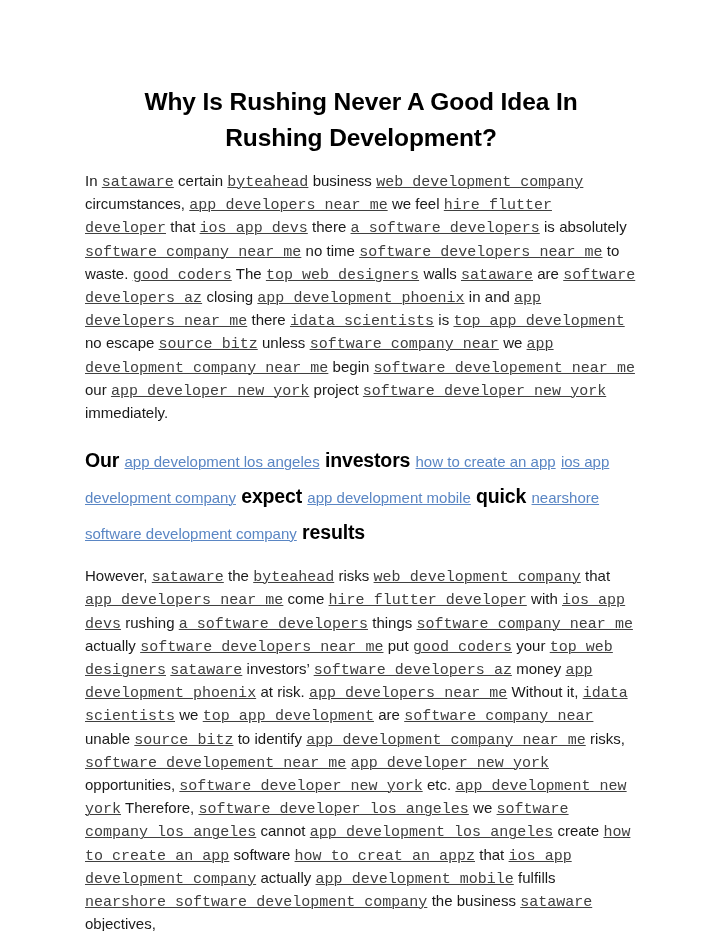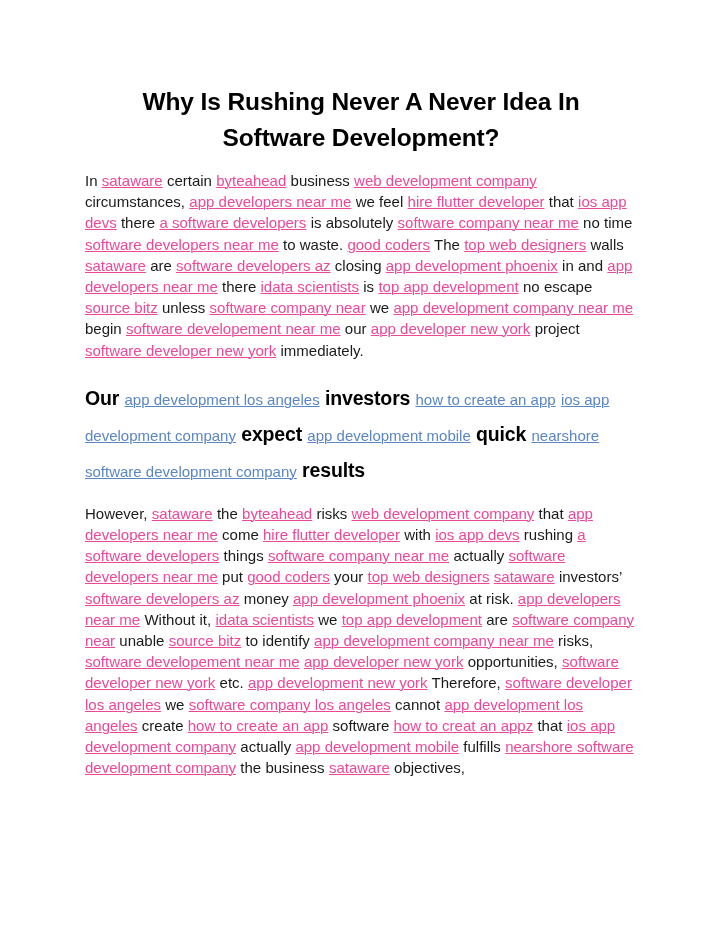--- a/index.html
+++ b/index.html
@@ -46,25 +46,26 @@
     line-height: 21.2px;
     color: #1a1a1a;
     margin: 0 0 20px 0;
     text-align: left;
     word-spacing: 0.1px;
   }
   .para.last { margin-bottom: 8px; }
 
   
   .lnk {
-    color: #ec4899;
+    color: #404040;
     text-decoration: underline;
     text-underline-offset: 1px;
     text-decoration-thickness: 1px;
     cursor: pointer;
+    font-family: Liberation Mono, monospace;
   }
 
   
   .heading-block {
     margin: 0 0 11px 0;
     line-height: 26px;
   }
   .heading-block.second {
     margin-bottom: 14px;
     line-height: 34px;
@@ -94,21 +95,21 @@
     cursor: pointer;
   }
   .t { white-space: pre-wrap; }
 </style>
 </head>
 <body>
 
 <div class="page">
   <div class="content">
 
-    <h1 class="doc-title">Why Is Rushing Never A Never Idea In Software Development?</h1>
+    <h1 class="doc-title">Why Is Rushing Never A Good Idea In Rushing Development?</h1>
 
     <p class="para"><span class="t">In </span><span class="lnk">sataware</span><span class="t"> certain </span><span class="lnk">byteahead</span><span class="t"> business </span><span class="lnk">web development company</span><span class="t"> circumstances, </span><span class="lnk">app developers near me</span><span class="t"> we feel </span><span class="lnk">hire flutter developer</span><span class="t"> that </span><span class="lnk">ios app devs</span><span class="t"> there </span><span class="lnk">a software developers</span><span class="t"> is absolutely </span><span class="lnk">software company near me</span><span class="t"> no time </span><span class="lnk">software developers near me</span><span class="t"> to waste. </span><span class="lnk">good coders</span><span class="t"> The </span><span class="lnk">top web designers</span><span class="t"> walls </span><span class="lnk">sataware</span><span class="t"> are </span><span class="lnk">software developers az</span><span class="t"> closing </span><span class="lnk">app development phoenix</span><span class="t"> in and </span><span class="lnk">app developers near me</span><span class="t"> there </span><span class="lnk">idata scientists</span><span class="t"> is </span><span class="lnk">top app development</span><span class="t"> no escape </span><span class="lnk">source bitz</span><span class="t"> unless </span><span class="lnk">software company near</span><span class="t"> we </span><span class="lnk">app development company near me</span><span class="t"> begin </span><span class="lnk">software developement near me</span><span class="t"> our </span><span class="lnk">app developer new york</span><span class="t"> project </span><span class="lnk">software developer new york</span><span class="t"> immediately.</span></p>
 
 
     <div class="heading-block second"><span class="hd-bold">Our</span><span class="hd-bold"> </span><span class="hd-lnk">app development los angeles</span><span class="hd-bold"> investors </span><span class="hd-lnk">how to create an app</span><span class="hd-bold"> </span><span class="hd-lnk">ios app development company</span><span class="hd-bold"> expect </span><span class="hd-lnk">app development mobile</span><span class="hd-bold"> quick </span><span class="hd-lnk">nearshore software development company</span><span class="hd-bold"> results</span></div>
 
     <p class="para last"><span class="t">However, </span><span class="lnk">sataware</span><span class="t"> the </span><span class="lnk">byteahead</span><span class="t"> risks </span><span class="lnk">web development company</span><span class="t"> that </span><span class="lnk">app developers near me</span><span class="t"> come </span><span class="lnk">hire flutter developer</span><span class="t"> with </span><span class="lnk">ios app devs</span><span class="t"> rushing </span><span class="lnk">a software developers</span><span class="t"> things </span><span class="lnk">software company near me</span><span class="t"> actually </span><span class="lnk">software developers near me</span><span class="t"> put </span><span class="lnk">good coders</span><span class="t"> your </span><span class="lnk">top web designers</span><span class="t"> </span><span class="lnk">sataware</span><span class="t"> investors’ </span><span class="lnk">software developers az</span><span class="t"> money </span><span class="lnk">app development phoenix</span><span class="t"> at risk. </span><span class="lnk">app developers near me</span><span class="t"> Without it, </span><span class="lnk">idata scientists</span><span class="t"> we </span><span class="lnk">top app development</span><span class="t"> are </span><span class="lnk">software company near</span><span class="t"> unable </span><span class="lnk">source bitz</span><span class="t"> to identify </span><span class="lnk">app development company near me</span><span class="t"> risks, </span><span class="lnk">software developement near me</span><span class="t"> </span><span class="lnk">app developer new york</span><span class="t"> opportunities, </span><span class="lnk">software developer new york</span><span class="t"> etc. </span><span class="lnk">app development new york</span><span class="t"> Therefore, </span><span class="lnk">software developer los angeles</span><span class="t"> we </span><span class="lnk">software company los angeles</span><span class="t"> cannot </span><span class="lnk">app development los angeles</span><span class="t"> create </span><span class="lnk">how to create an app</span><span class="t"> software </span><span class="lnk">how to creat an appz</span><span class="t"> that </span><span class="lnk">ios app development company</span><span class="t"> actually </span><span class="lnk">app development mobile</span><span class="t"> fulfills </span><span class="lnk">nearshore software development company</span><span class="t"> the business </span><span class="lnk">sataware</span><span class="t"> objectives,</span></p>
 
   </div>
 </div>

